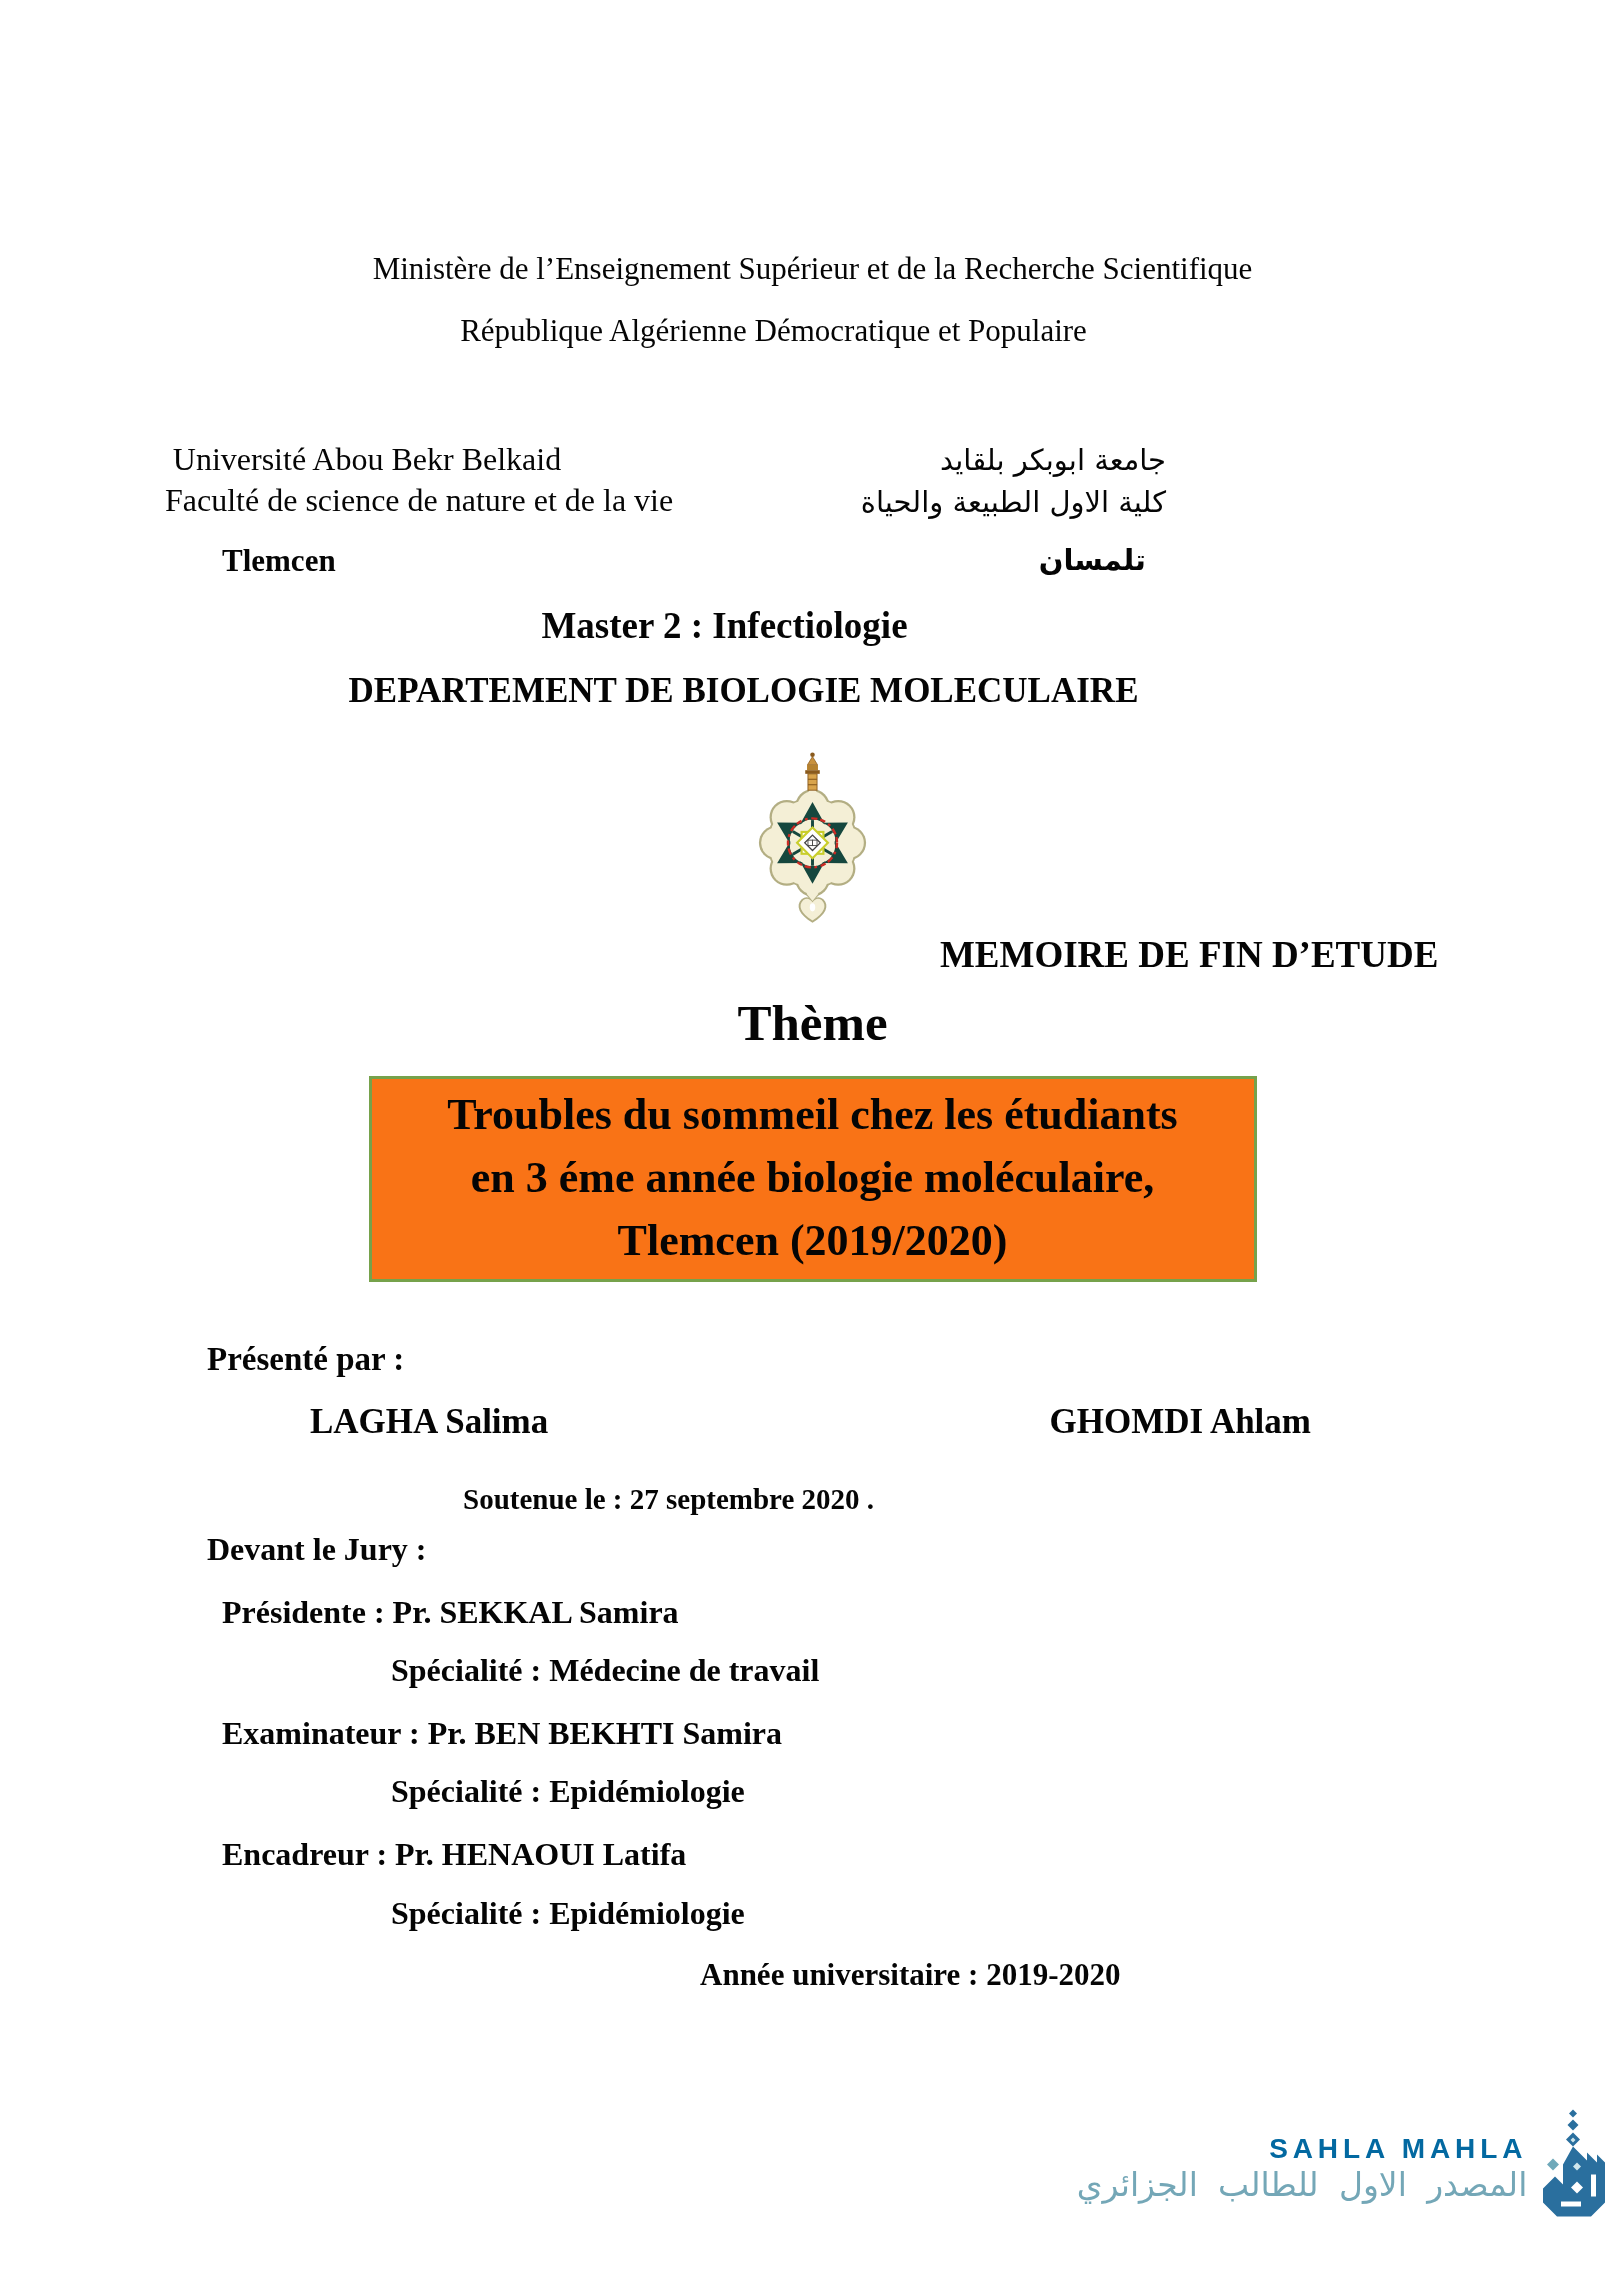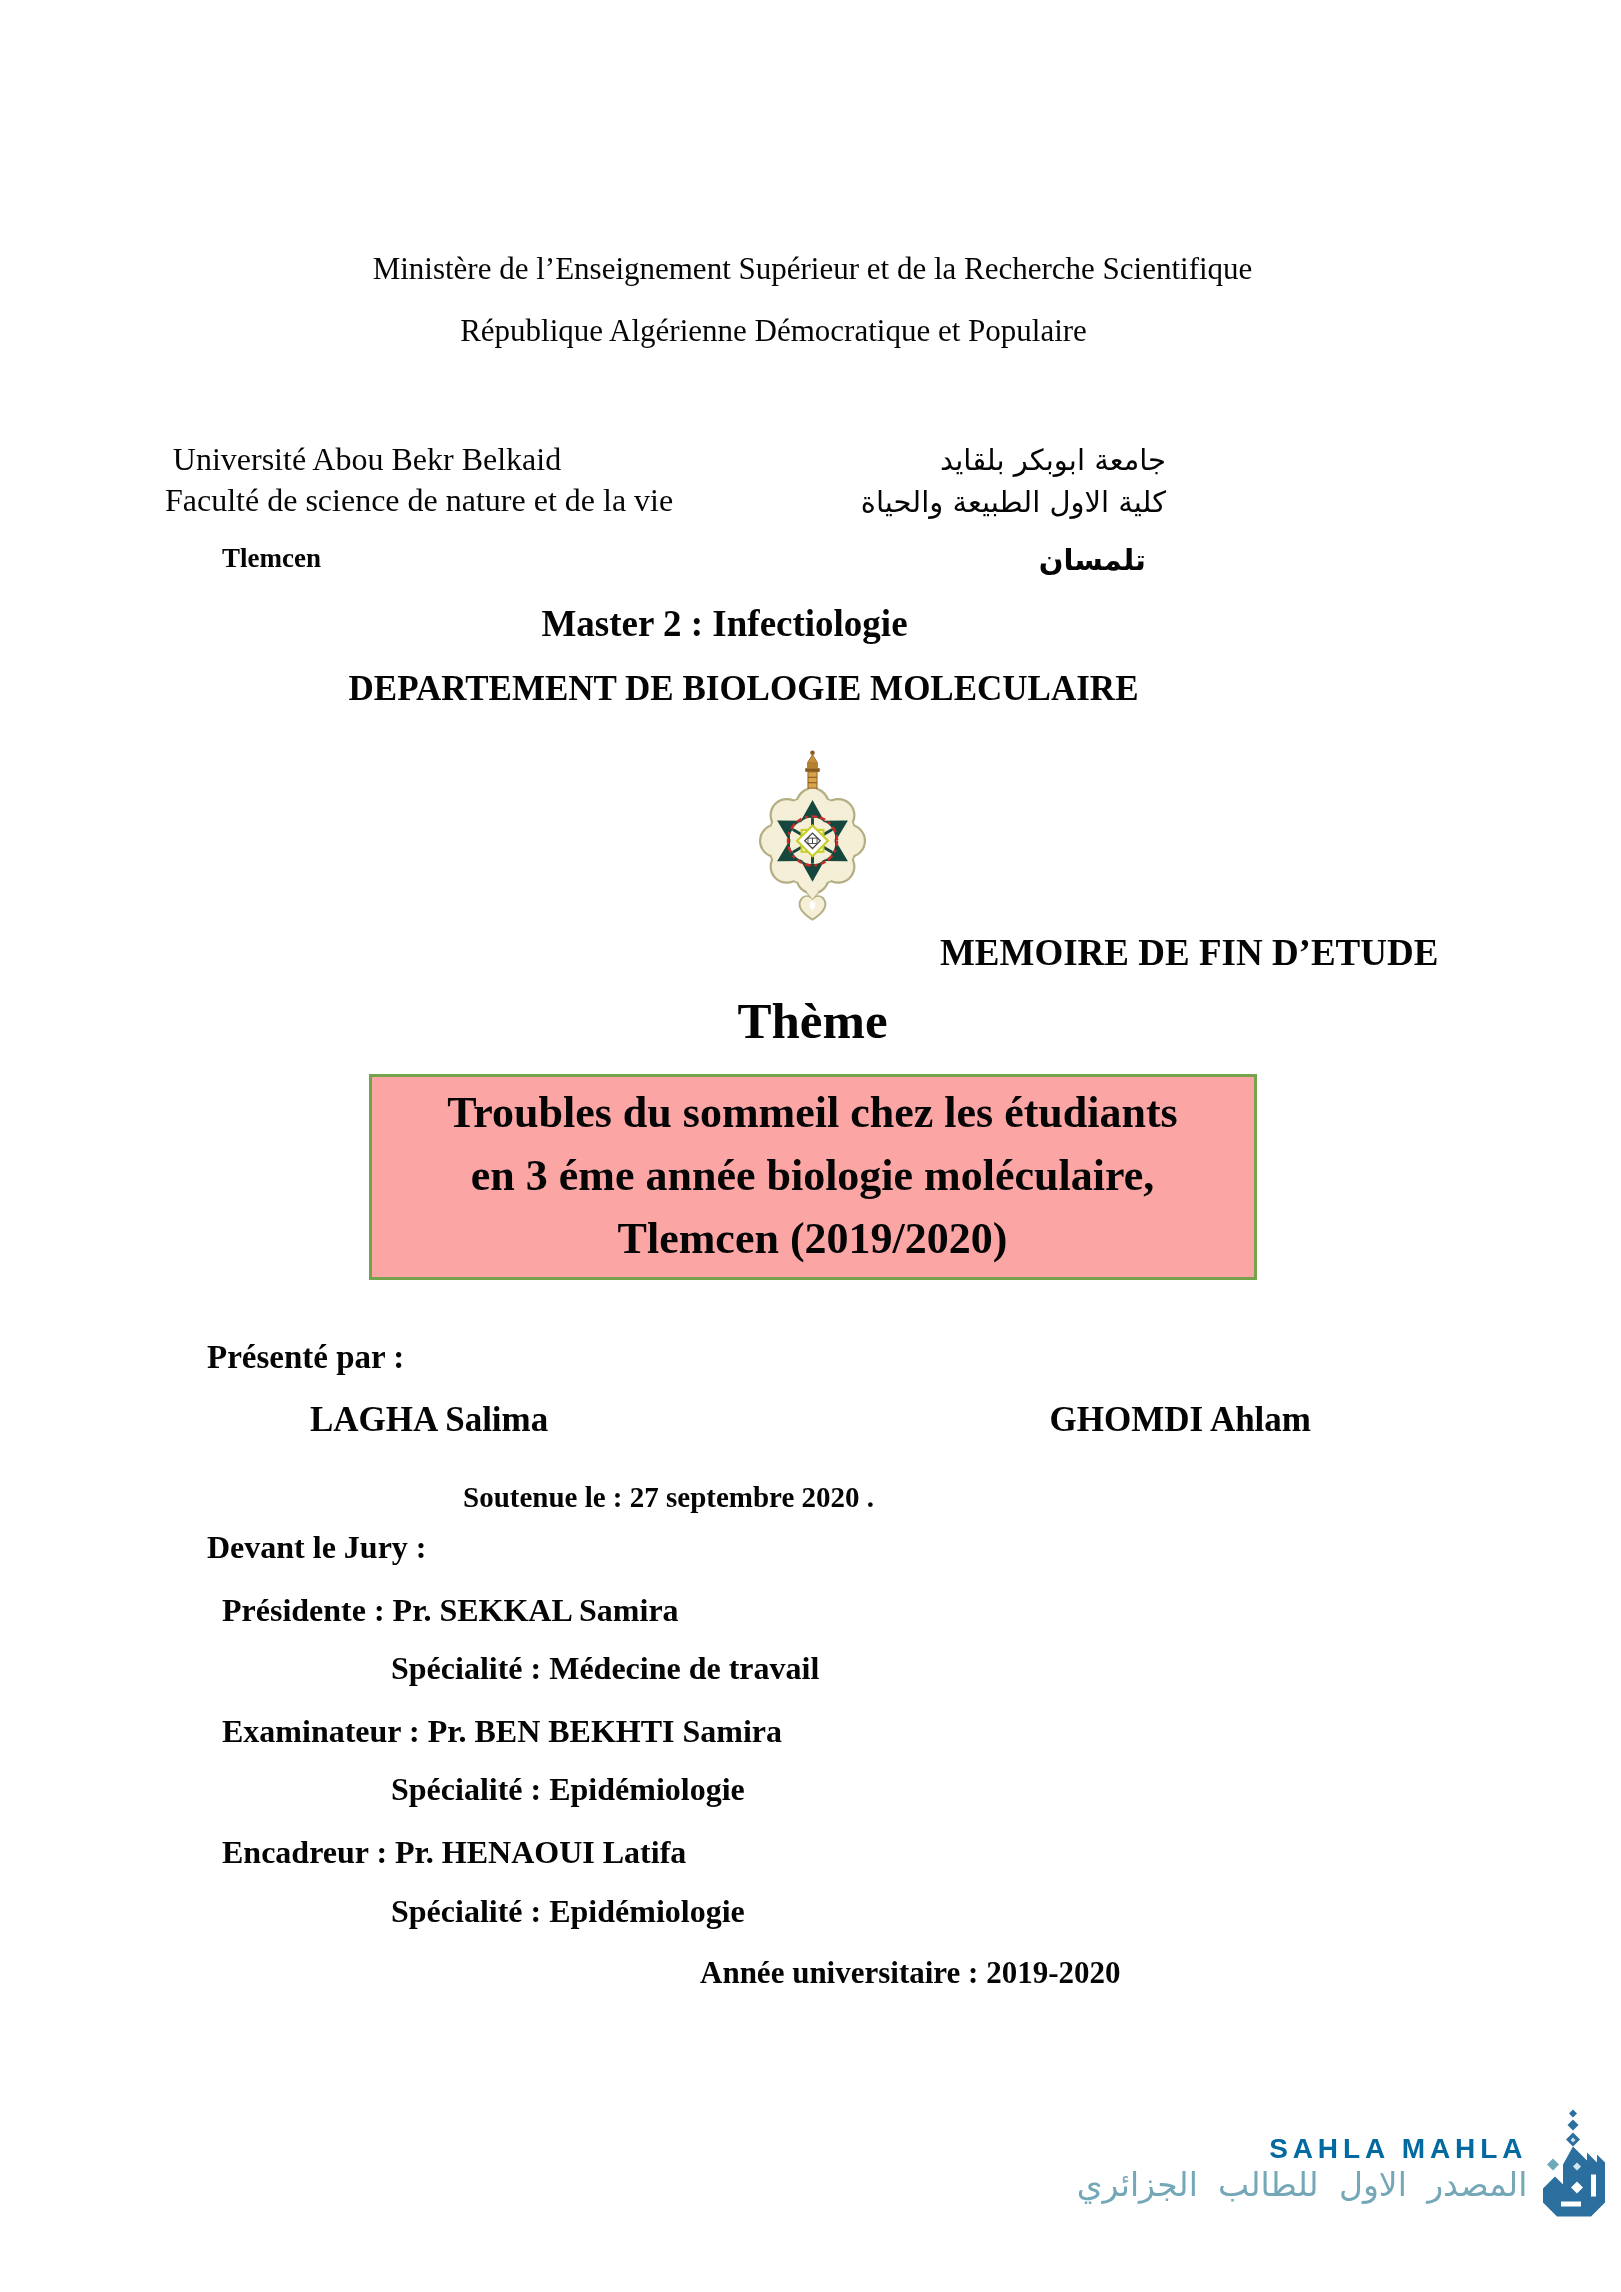--- a/index.html
+++ b/index.html
@@ -10,30 +10,30 @@
   }
   .page { padding:250px 161px 0 165px; }
   .center { text-align:center; }
   .fs32 { font-size:31px; line-height:1.25; }
   .republic { margin-top:23.5px; position:relative; left:-39px; }
   .uni-row { display:flex; justify-content:space-between; margin-top:88px; }
   .uni-fr { font-size:32px; line-height:1.28; }
   .uni-fr .indent1 { padding-left:7.8px; }
   .uni-ar { font-size:29px; line-height:1.45; font-family:"DejaVu Sans", sans-serif; text-align:right; margin-right:294px; }
   .city-row { display:flex; justify-content:space-between; margin-top:19.6px; font-weight:bold; }
-  .city-fr { font-size:27px; margin-left:57px; }
+  .city-fr { font-size:31px; margin-left:57px; }
   .city-ar { font-size:29px; font-family:"DejaVu Sans", sans-serif; margin-right:314px; }
   .program { font-size:37px; font-weight:bold; text-align:center; margin-top:25.5px; position:relative; left:-88px; }
   .department { font-size:35px; font-weight:bold; text-align:center; margin-top:23.5px; position:relative; left:-69px; }
   .emblem-wrap { text-align:center; margin-top:39px; height:176px; }
   .memoire { font-size:37px; font-weight:bold; text-align:right; margin-top:7.8px; position:relative; left:-21.6px; }
   .theme-heading { font-size:51px; font-weight:bold; text-align:center; margin-top:17.6px; }
   .theme-box {
     width:888px; margin:23.5px auto 0; padding:5.9px 9.8px;
-    background:#fca5a5; border:3.9px solid #76a24b;
+    background:#f97316; border:3.9px solid #76a24b;
     text-align:center; font-weight:bold; font-size:44px; line-height:1.43;
   }
   .presented { font-size:33px; font-weight:bold; margin-top:59px; margin-left:42px; }
   .authors-row { display:flex; margin-top:23.5px; font-size:35px; font-weight:bold; }
   .author1 { margin-left:145px; }
   .author2 { margin-left:auto; margin-right:149px; }
   .soutenue { font-size:29px; font-weight:bold; margin-top:41px; margin-left:298px; }
   .jury-label { font-size:32px; font-weight:bold; margin-top:15.7px; margin-left:42px; }
   .jury-role { font-size:32px; font-weight:bold; margin-top:25.5px; margin-left:57px; }
   .jury-spec { font-size:32px; font-weight:bold; margin-top:21.6px; margin-left:226px; }

